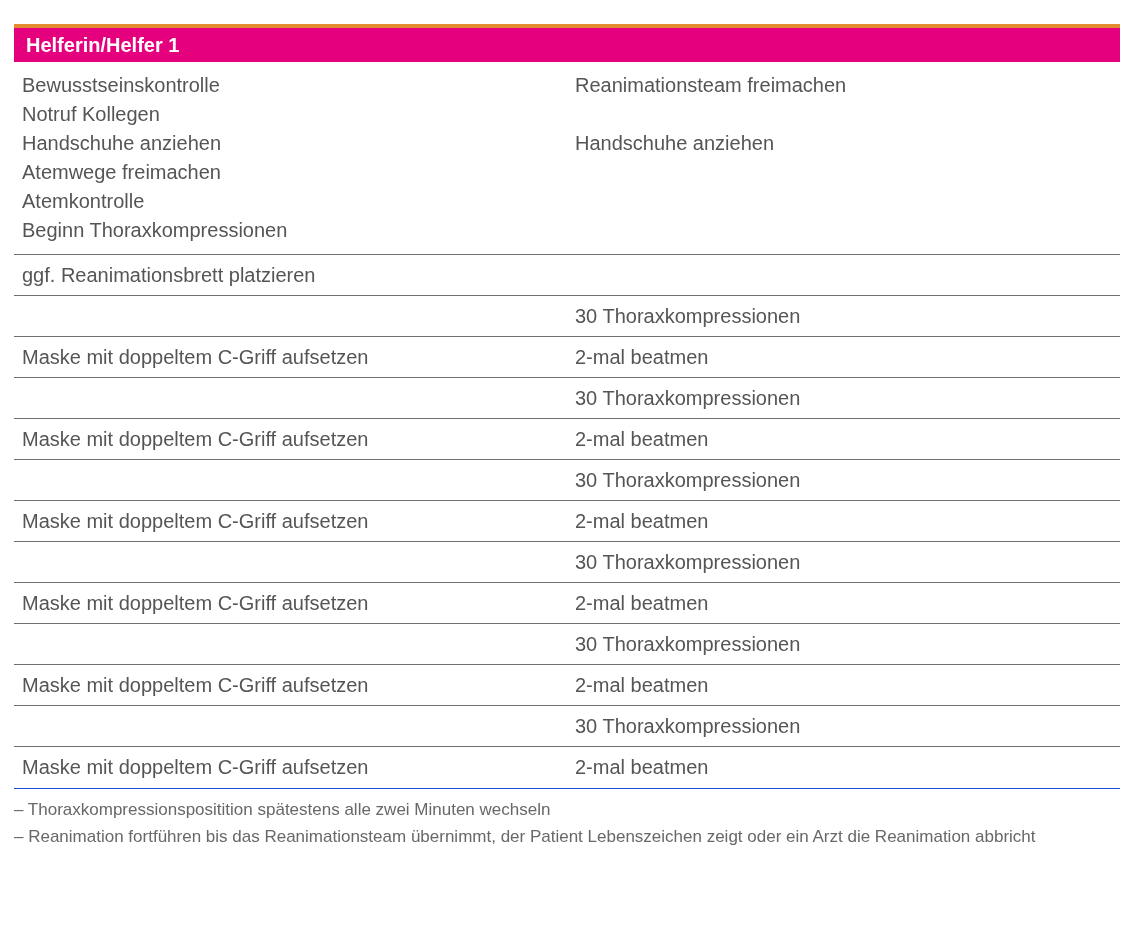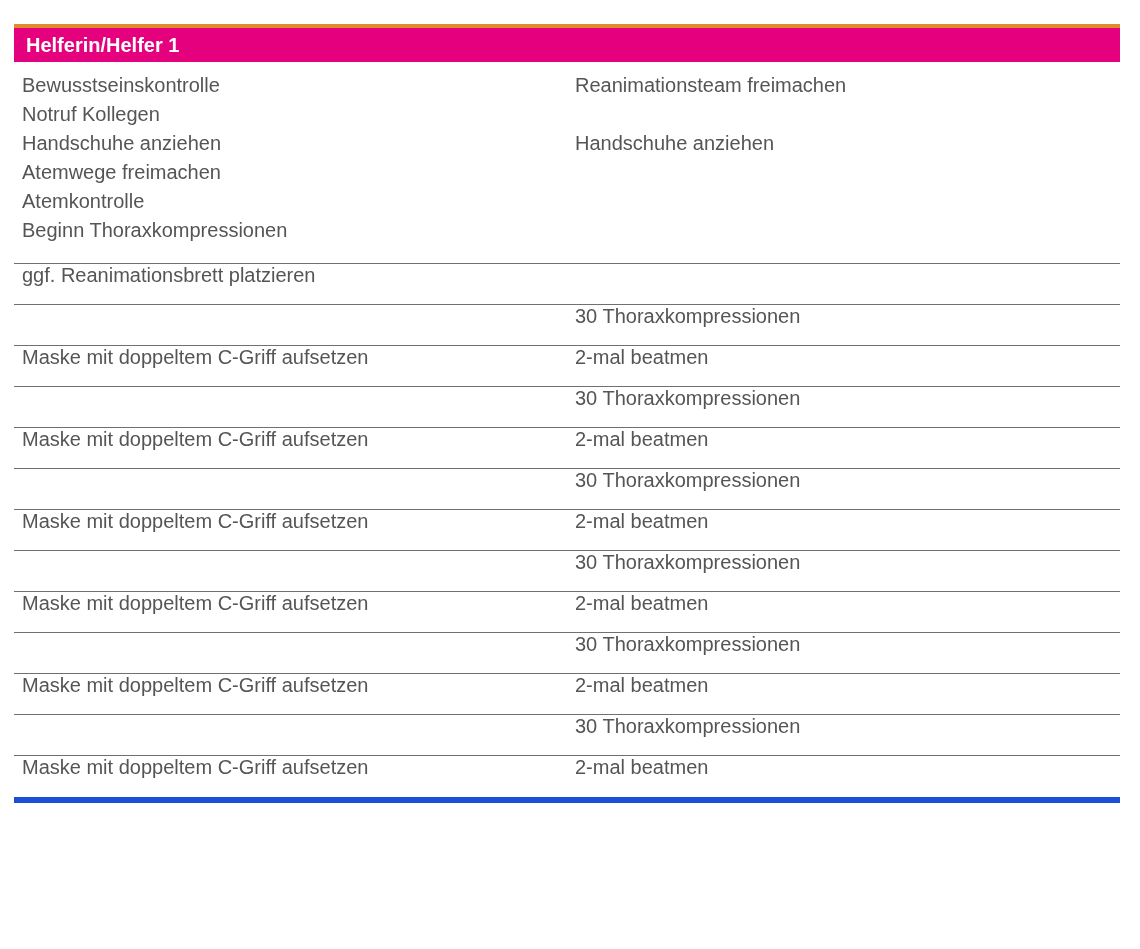--- a/index.html
+++ b/index.html
@@ -22,21 +22,21 @@
   }
   .caption-title {
     font-size: 21px;
     line-height: 30px;
     font-weight: bold;
     color: #4d4d4f;
     margin-bottom: 4px;
   }
   .bls-table {
     width: 1106px;
-    border-bottom: 6px solid #1d4ed8;
+    border-bottom: 1px solid #1d4ed8;
   }
   .table-header {
     display: flex;
     border-top: 4px solid #e18a2e;
     background: #e5007d;
     height: 38px;
     align-items: center;
   }
   .table-header .hcell {
     width: 50%;
@@ -49,27 +49,28 @@
     display: flex;
     border-bottom: 1px solid #707072;
   }
   .trow:last-of-type { border-bottom: none; }
   .trow .cell {
     width: 50%;
     padding-left: 8px;
     font-size: 20px;
     color: #555557;
   }
-  .trow.multi { padding: 9px 0 18px 0; }
+  .trow.multi { padding: 9px 0 9px 0; }
   .trow.multi .cell {
     white-space: pre-line;
     line-height: 29px;
   }
   .trow.single {
     height: 41px;
+    align-items: center;
   }
   .footnotes {
     margin-top: 7px;
     width: 1106px;
   }
   .footnote {
     font-size: 17px;
     line-height: 27px;
     color: #68686a;
   }
@@ -158,14 +159,18 @@
       <div class="cell">30 Thoraxkompressionen</div>
     </div>
 
     <div class="trow single">
       <div class="cell">Maske mit doppeltem C-Griff aufsetzen</div>
       <div class="cell">2-mal beatmen</div>
     </div>
 
   </div>
 
+  <div class="footnotes">
+    <div class="footnote">– Thoraxkompressionspositition spätestens alle zwei Minuten wechseln</div>
+    <div class="footnote">– Reanimation fortführen bis das Reanimationsteam übernimmt, der Patient Lebenszeichen zeigt oder ein Arzt die Reanimation abbricht</div>
+  </div>
 
 </div>
 
 </body></html>

